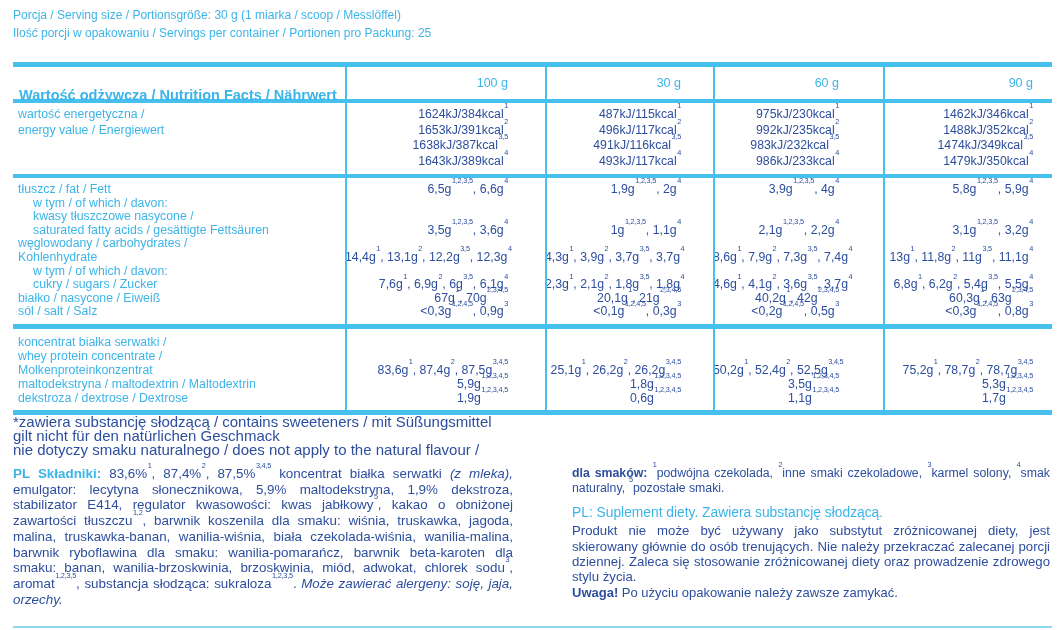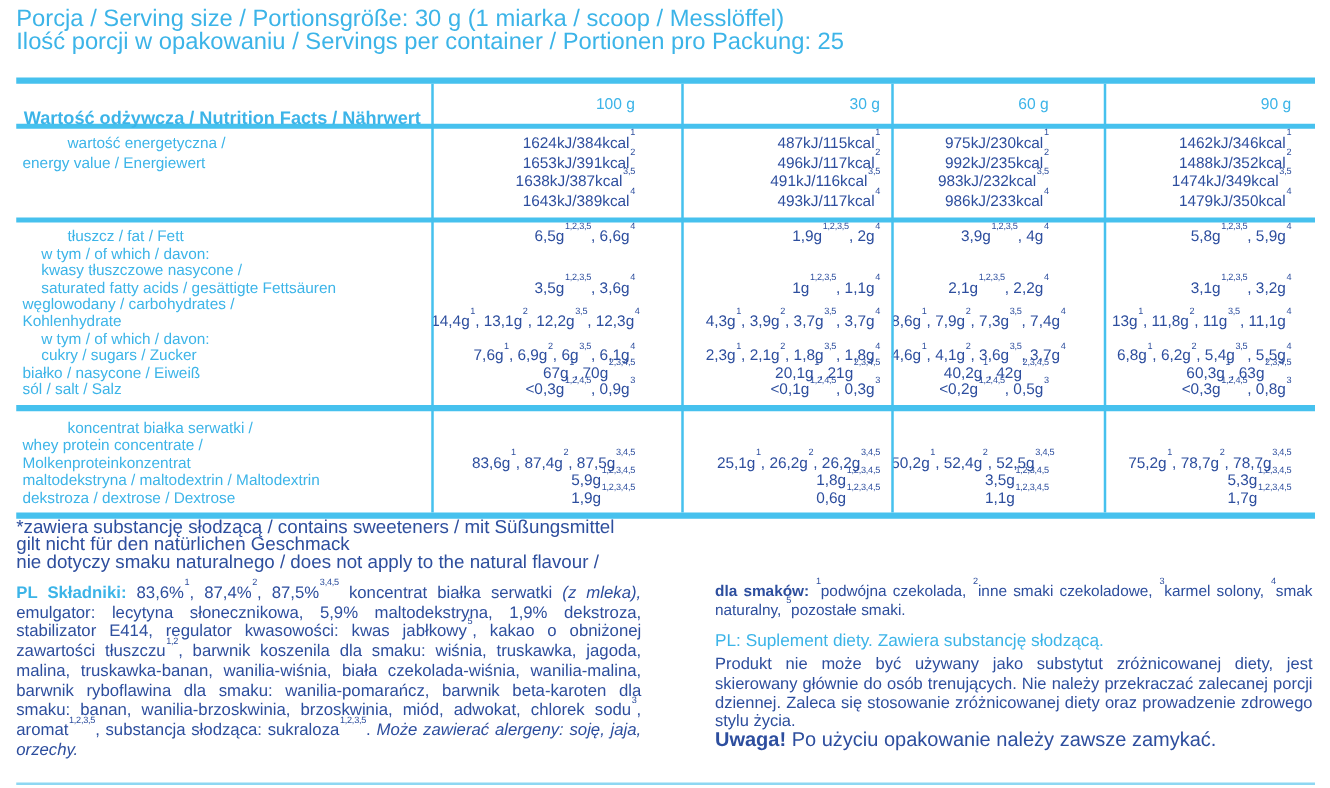--- a/index.html
+++ b/index.html
@@ -7,54 +7,54 @@
     --dk:#2d4e9e;
     --bd:#46c1ee;
   }
   html,body{margin:0;padding:0;}
   body{
     width:1064px;height:630px;position:relative;overflow:hidden;
     background:#ffffff;
     font-family:"Liberation Sans", sans-serif;
     color:var(--dk);
   }
-  .top-info{position:absolute;left:13px;top:7px;color:var(--cy);font-size:19px;line-height:17.5px;}
+  .top-info{position:absolute;left:13px;top:7px;color:var(--cy);font-size:12px;line-height:17.5px;}
   .tbl{position:absolute;left:13px;top:62px;width:1039px;border-top:5px solid var(--bd);border-bottom:5px solid var(--bd);}
   .vline{position:absolute;top:0;bottom:0;width:2px;background:var(--bd);z-index:2;}
   .vl1{left:332px;}.vl2{left:532px;}.vl3{left:700px;}.vl4{left:870px;}
   .sec{display:grid;grid-template-columns:332px 200px 168px 170px 169px;position:relative;}
   .bb4{border-bottom:4px solid var(--bd);}
   .bb5{border-bottom:5px solid var(--bd);}
   .sec-head{height:32px;}
   .tbl-title{grid-column:1;color:var(--cy);font-weight:bold;font-size:14.5px;padding:20px 0 0 6px;white-space:nowrap;}
   .colh{color:var(--cy);font-size:12.5px;padding-top:9px;text-align:right;white-space:nowrap;}
   .sec-energy{grid-auto-rows:15.5px;padding:4px 0 5px;}
   .sec-macro{grid-auto-rows:13.6px;padding:4px 0 6px;}
   .sec-comp{grid-auto-rows:13.9px;padding:6px 0 6px;}
   .lab{grid-column:1;color:var(--cy);font-size:12.3px;padding-left:5px;white-space:nowrap;}
   .ind{padding-left:20px;}
   .val{color:var(--dk);font-size:12.3px;text-align:right;white-space:nowrap;}
   .c2{grid-column:2;padding-right:37px;}
-  .c3{grid-column:3;padding-right:9px;}
+  .c3{grid-column:3;padding-right:32px;}
   .c4{grid-column:4;padding-right:44px;}
   .c5{grid-column:5;padding-right:19px;}
-  .r1{grid-row:1;margin-left:36px;}.r2{grid-row:2;}.r3{grid-row:3;}.r4{grid-row:4;}.r5{grid-row:5;}
+  .r1{grid-row:1;}.r2{grid-row:2;}.r3{grid-row:3;}.r4{grid-row:4;}.r5{grid-row:5;}
   .r6{grid-row:6;}.r7{grid-row:7;}.r8{grid-row:8;}.r9{grid-row:9;}.r10{grid-row:10;}
   sup{font-size:7.3px;line-height:0;position:relative;top:-4.5px;margin-left:0.5px;letter-spacing:-0.2px;}
   .footnote{position:absolute;left:13px;top:415px;font-size:15px;line-height:13.8px;color:var(--dk);}
   .ing{position:absolute;left:13px;top:466px;width:500px;text-align:justify;font-size:13.4px;line-height:15.7px;color:var(--dk);}
   .lead-cy{color:var(--cy);font-weight:bold;}
   .milk{font-weight:normal;font-style:italic;}
   .ital{font-style:italic;}
   .rcol{position:absolute;left:572px;top:466px;width:478px;}
   .flav{font-size:12.3px;line-height:14.6px;text-align:justify;color:var(--dk);}
   .flav-lead{font-weight:bold;}
   .suph{margin-top:10px;color:var(--cy);font-weight:normal;font-size:13.8px;white-space:nowrap;}
   .supb{margin-top:3px;font-size:13.2px;line-height:15.4px;text-align:justify;color:var(--dk);}
-  .warn{font-size:16px;line-height:15.4px;color:var(--dk);}
+  .warn{font-size:13px;line-height:15.4px;color:var(--dk);}
   .warn-lead{font-weight:bold;}
   .bottom-rule{position:absolute;left:13px;top:626px;width:1039px;height:2px;background:#8ed7f2;}
 </style>
 </head>
 <body>
 
 <div class="top-info">
   <div>Porcja / Serving size / Portionsgröße: 30 g (1 miarka / scoop / Messlöffel)</div>
   <div>Ilość porcji w opakowaniu / Servings per container / Portionen pro Packung: 25</div>
 </div>

